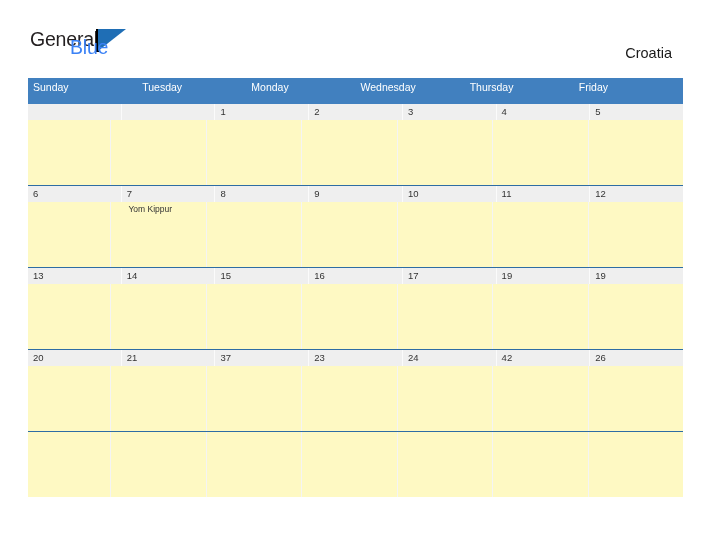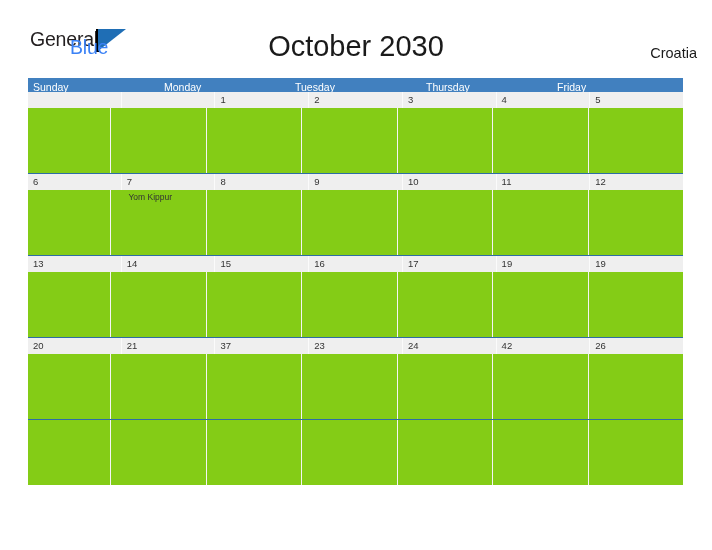--- a/index.html
+++ b/index.html
@@ -83,40 +83,40 @@
     text-align: center;
     font-size: 29px;
     color: #1a1a1a;
     font-family: "Liberation Sans", sans-serif;
     font-weight: normal;
     letter-spacing: 0px;
   }
 
   .country-label {
     position: absolute;
-    right: 15px;
+    right: 40px;
     top: 45px;
     font-size: 14.5px;
     color: #1a1a1a;
     font-family: "Liberation Sans", sans-serif;
     text-align: right;
   }
 
   
   .calendar {
     position: absolute;
     left: 28px;
     top: 78px;
     width: 655px;
   }
 
   .weekday-row {
     display: flex;
     width: 655px;
-    height: 14px;
+    height: 26px;
     background: #4180bf;
   }
   .weekday-cell {
     flex: 1 1 0;
     color: #ffffff;
     font-size: 10.5px;
     line-height: 18px;
     padding-left: 5px;
     box-sizing: border-box;
     font-family: "Liberation Sans", sans-serif;
@@ -150,21 +150,21 @@
     border-right: 1px solid #fbfbfb;
   }
   .date-band .day-cell:last-child {
     border-right: none;
   }
 
   .event-band {
     display: flex;
     width: 655px;
     height: 65px;
-    background: #84cc16;
+    background: #fef9c3;
     gap: 12px;
   }
   .event-band .event-cell {
     flex: 1 1 0;
     padding: 2px 4px 0 5px;
     box-sizing: border-box;
     border-right: 1px solid #f4f4f4;
   }
   .event-band .event-cell:last-child {
     border-right: none;
@@ -184,32 +184,32 @@
 
   <div class="top-bar">
 
     <div class="logo">
       <span class="logo-general">General</span>
       <span class="logo-bar"></span>
       <span class="logo-flag"></span>
       <span class="logo-blue">Blue</span>
     </div>
 
-    <div class="month-title">October 2030</div>
 
     <div class="country-label">Croatia</div>
 
   </div>
 
   <div class="calendar">
 
     <div class="weekday-row">
       <div class="weekday-cell">Sunday</div>
+      <div class="weekday-cell">Tuesday</div>
       <div class="weekday-cell">Monday</div>
-      <div class="weekday-cell">Tuesday</div>
+      <div class="weekday-cell">Wednesday</div>
       <div class="weekday-cell">Thursday</div>
       <div class="weekday-cell">Friday</div>
     </div>
 
     <div id="weeks-container">
         <div class="week-row">
           <div class="date-band">
             <div class="day-cell"></div>
             <div class="day-cell"></div>
             <div class="day-cell">1</div>

